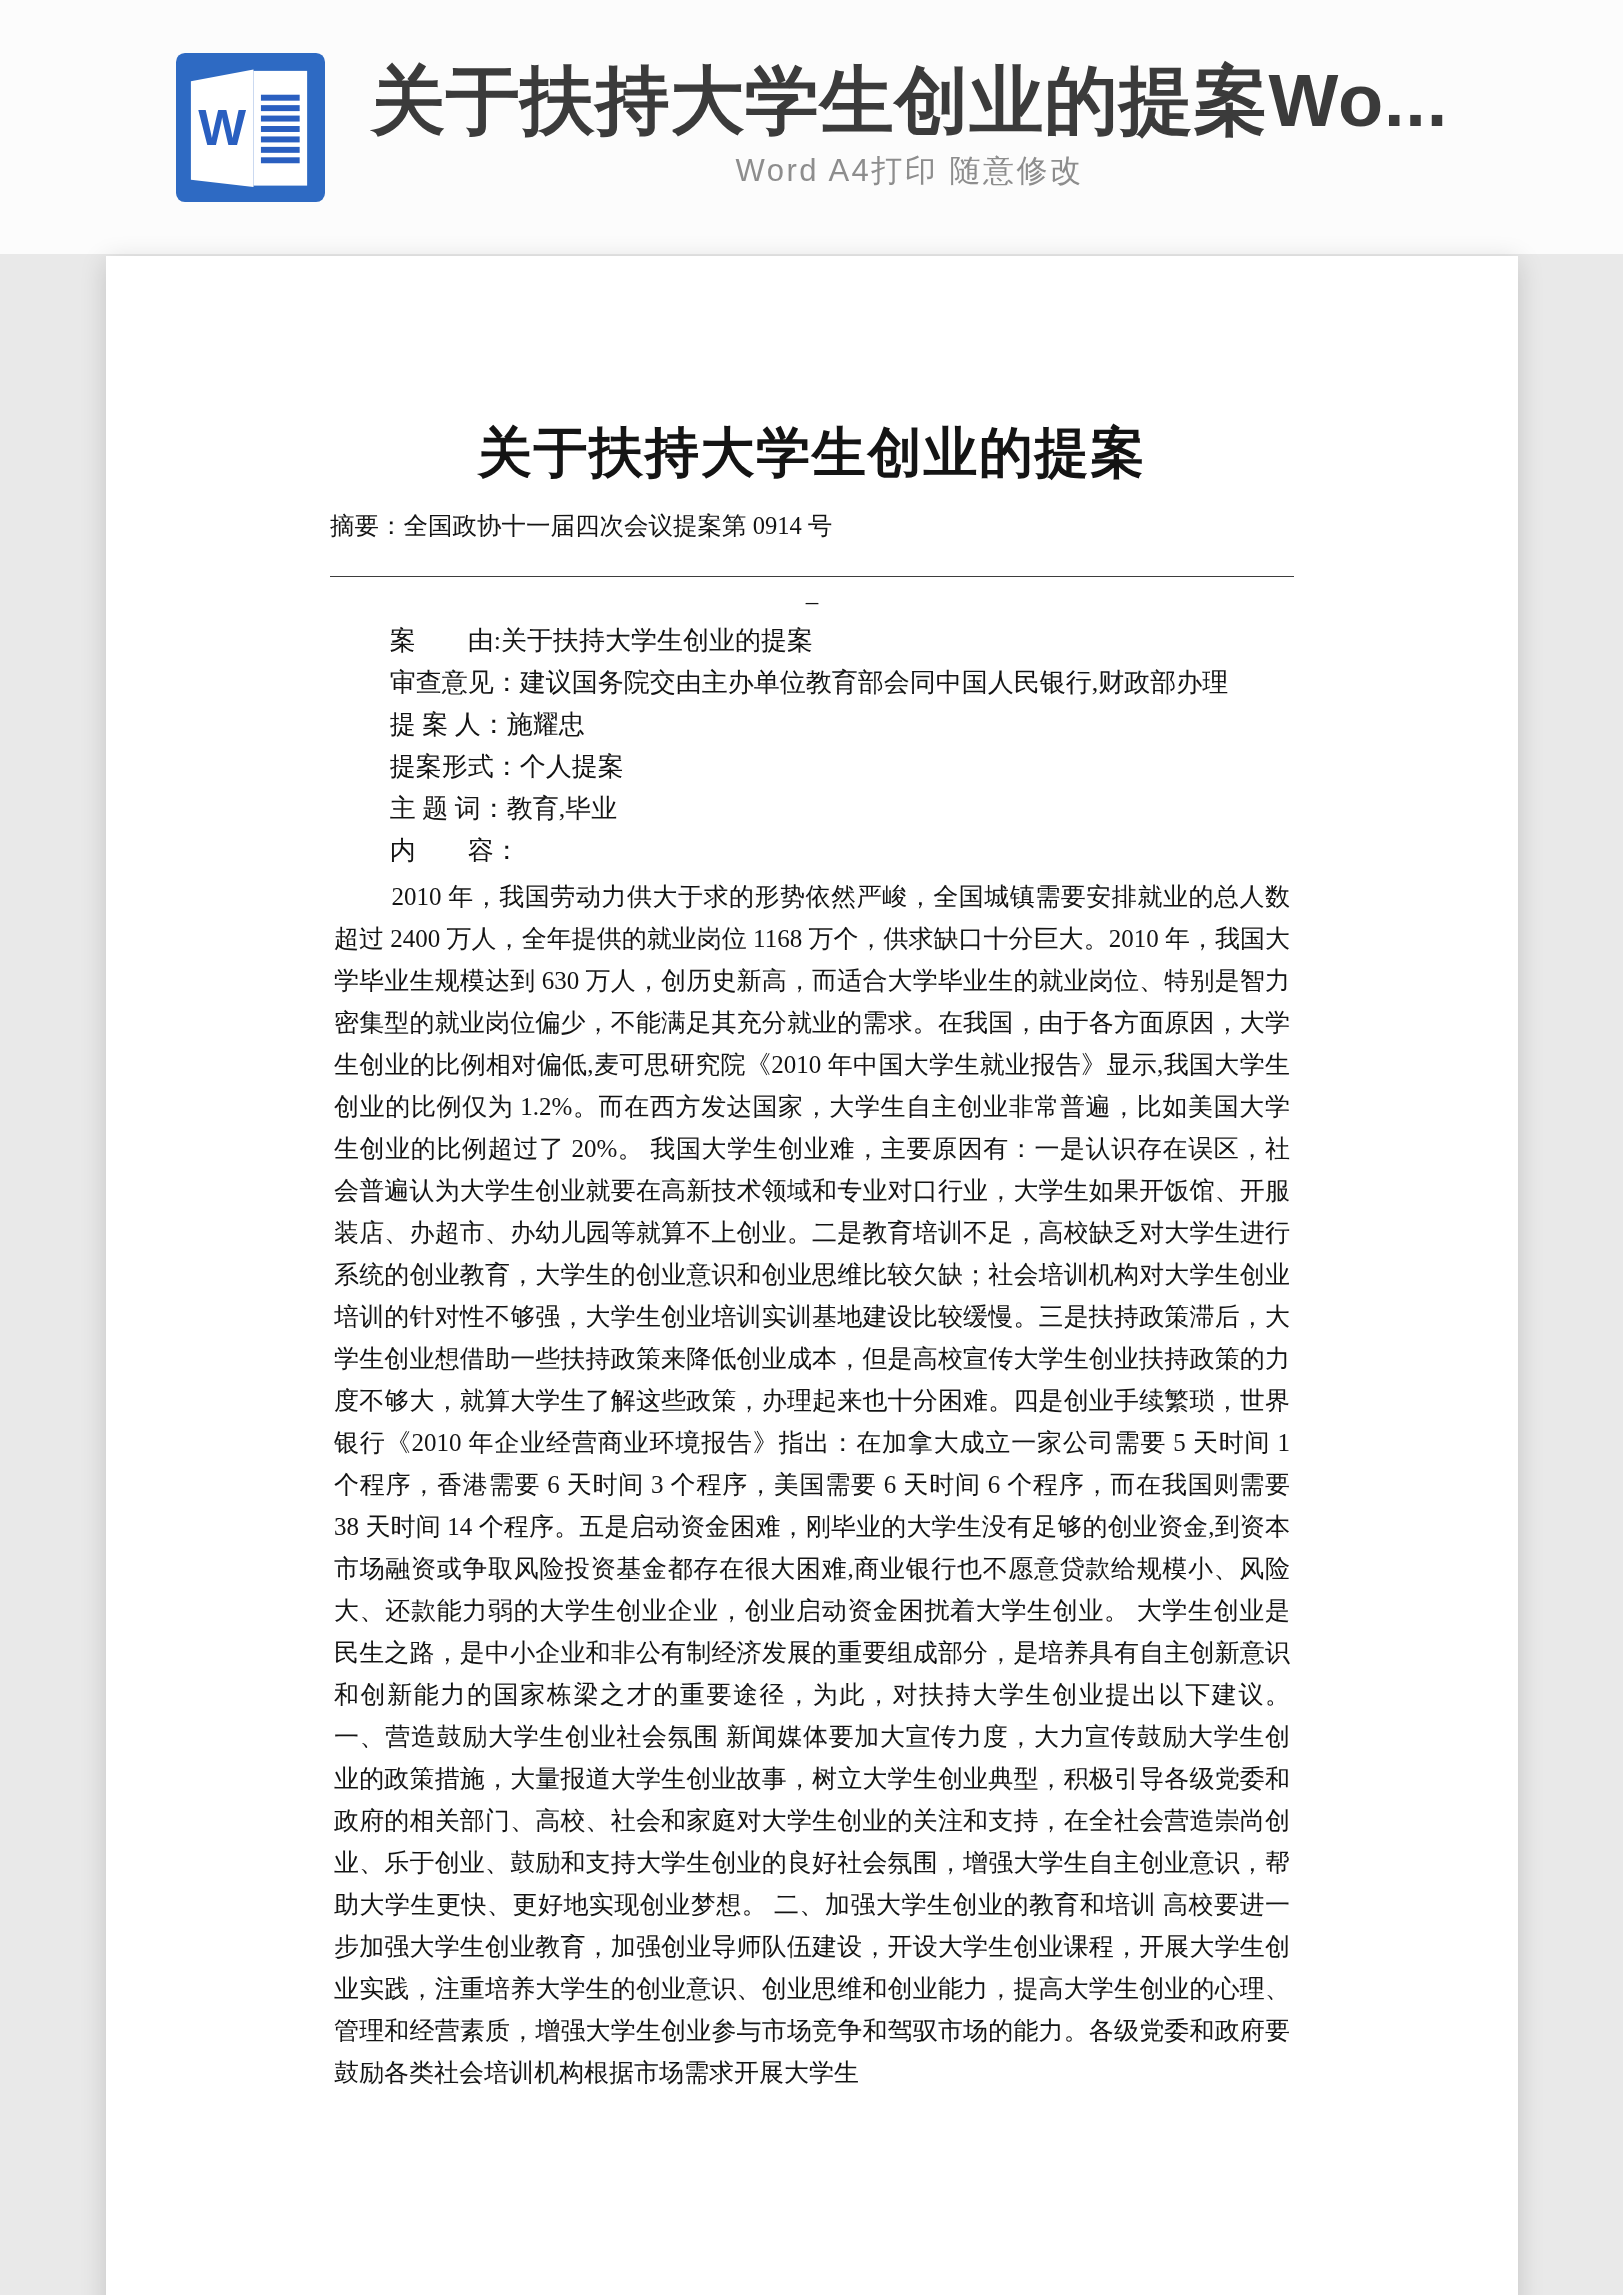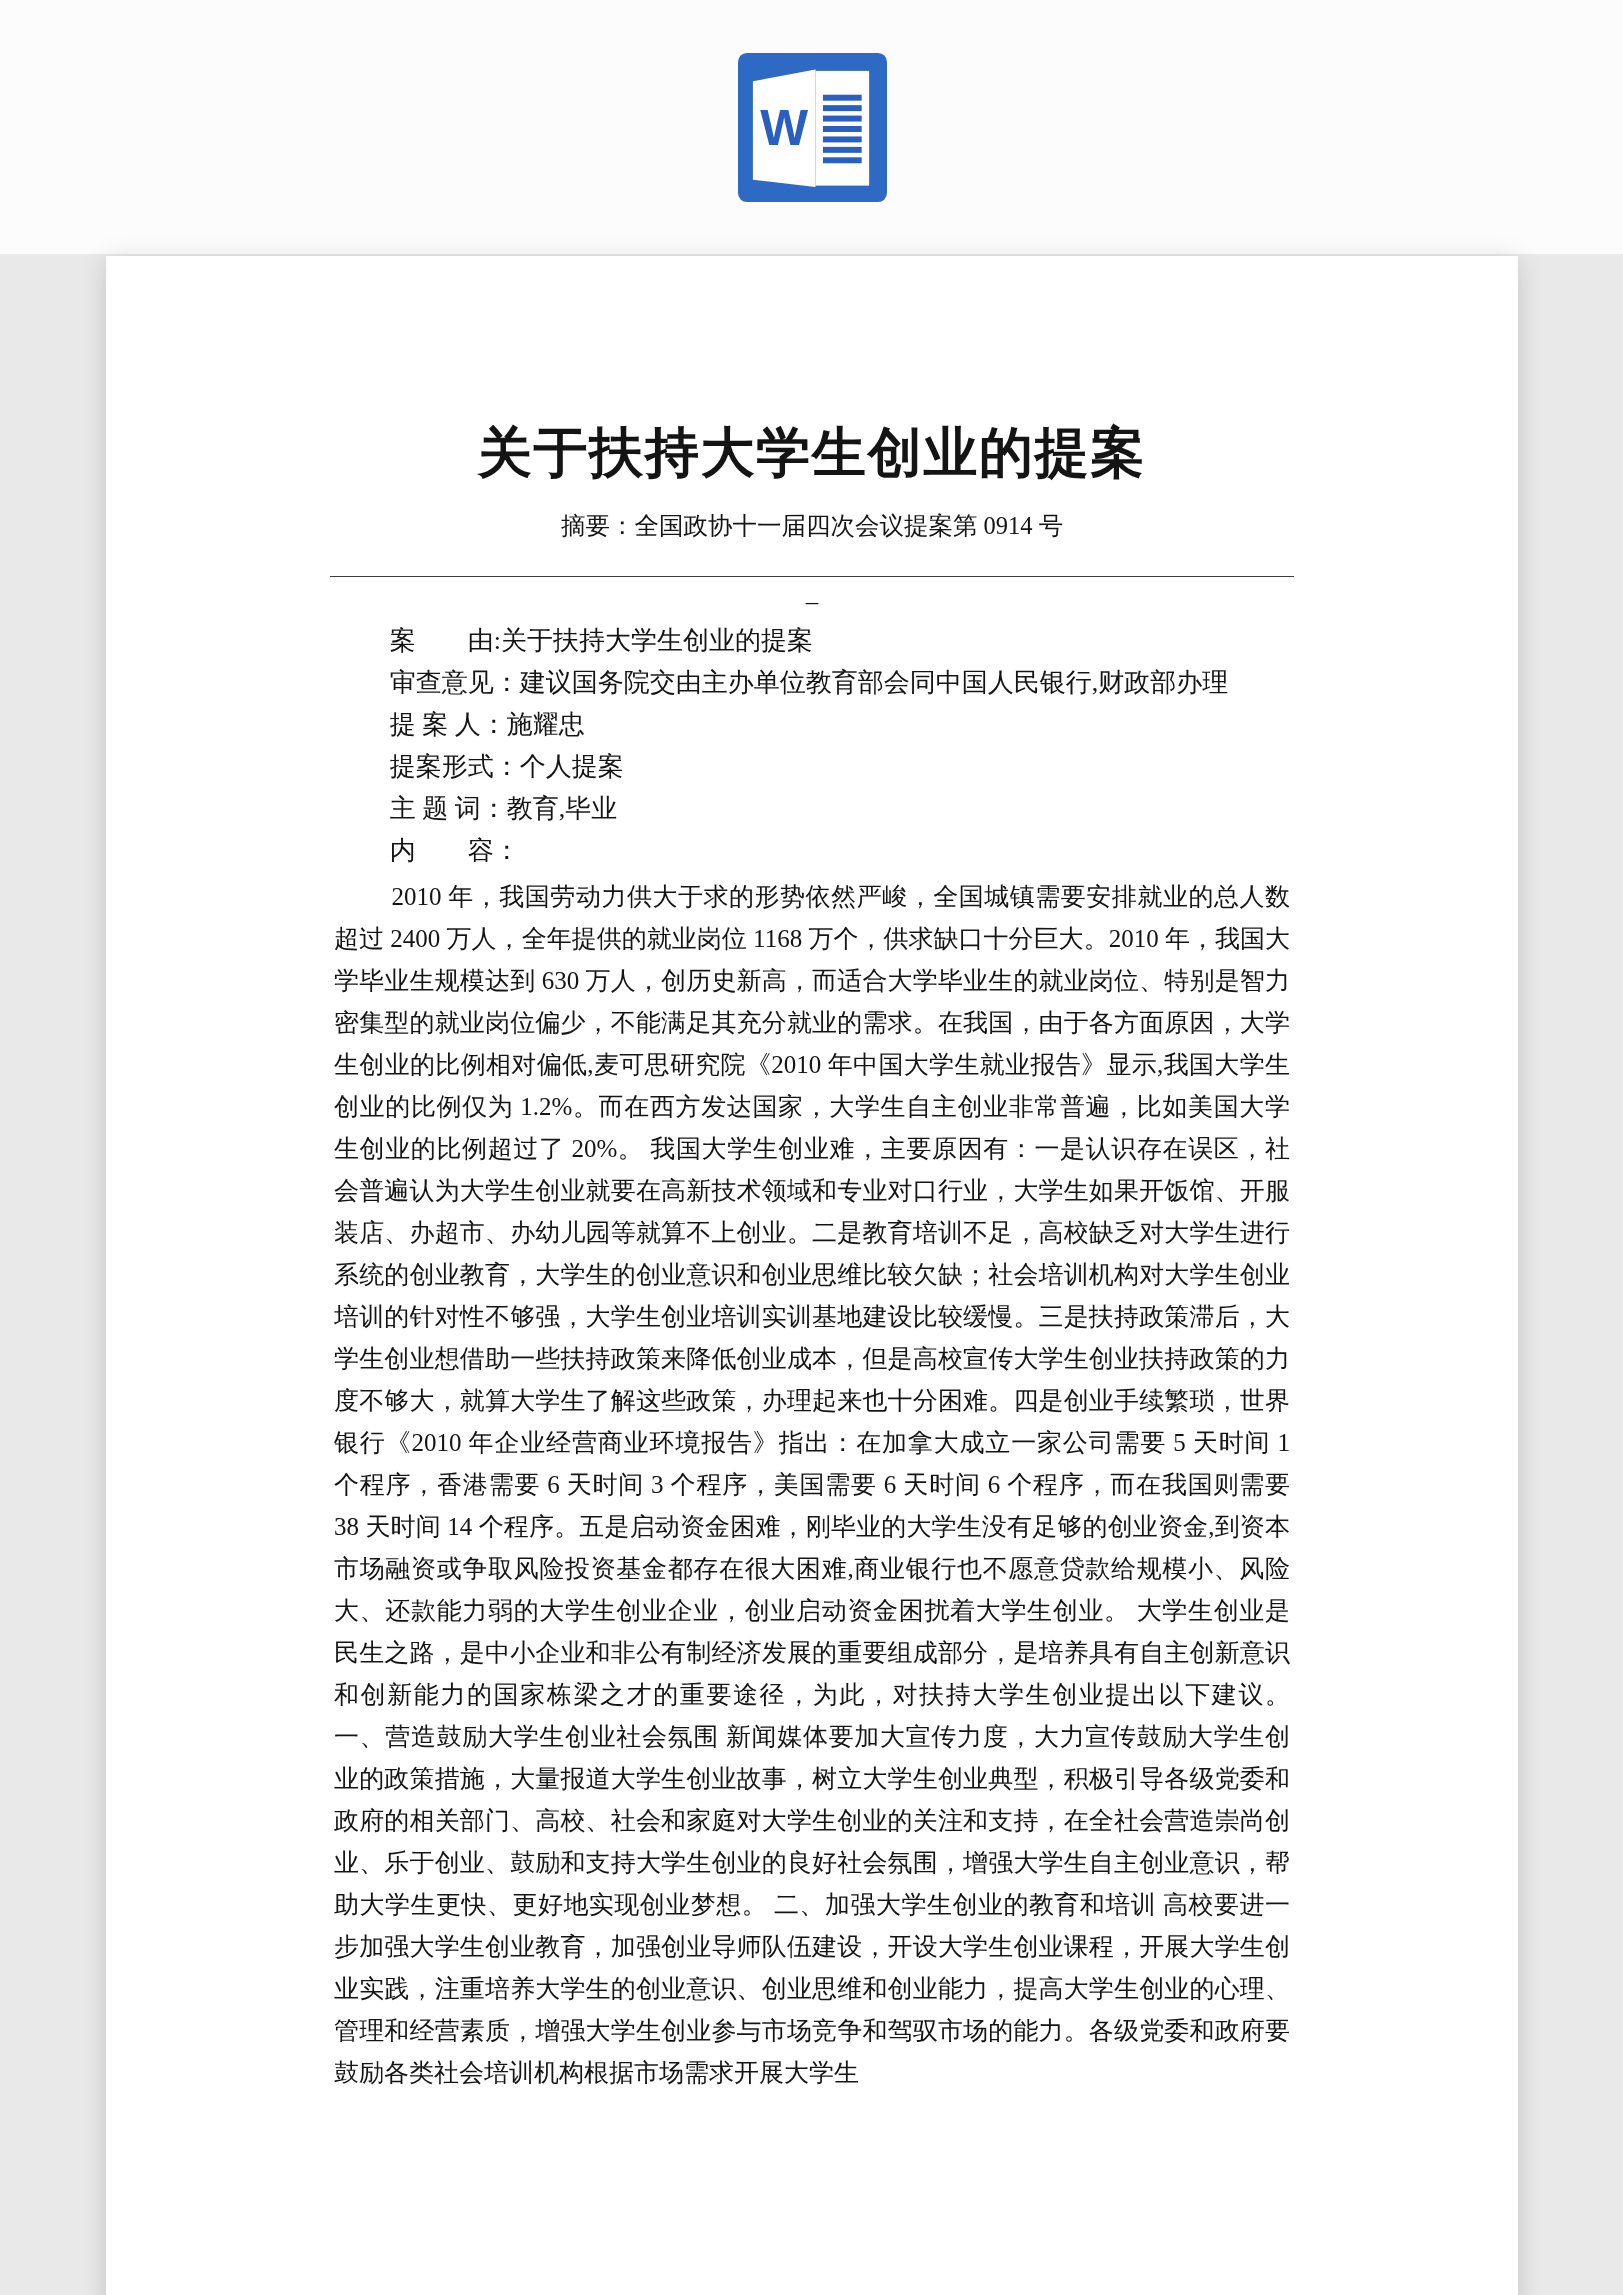--- a/index.html
+++ b/index.html
@@ -63,21 +63,20 @@
   }
   .doc-title {
     font-size: 54px;
     font-weight: 700;
     text-align: center;
     letter-spacing: 1.7px;
     margin: 0 0 18.6px 0;
   }
   .doc-abstract {
     font-size: 24.5px;
-    text-align: center;
     margin: 0 0 34px 0;
   }
   .doc-divider {
     height: 0;
     border-bottom: 1.7px solid #3d3d3d;
     margin: 0;
   }
   .doc-dash {
     text-align: center;
     font-size: 25px;
@@ -116,20 +115,24 @@
         <rect x="57" y="49" width="26" height="4"></rect>
         <rect x="57" y="56" width="26" height="4"></rect>
         <rect x="57" y="63" width="26" height="4"></rect>
         <rect x="57" y="70" width="26" height="4"></rect>
       </g>
 
       <polygon points="10,19 52,11 52,90 10,85" fill="#ffffff"></polygon>
       <text x="31" y="62" text-anchor="middle" font-family="Liberation Sans, DejaVu Sans, sans-serif" font-size="34" font-weight="700" fill="#2a5fc0">W</text>
     </svg>
 
+    <div class="header-text">
+      <h1 class="header-title">关于扶持大学生创业的提案Wo...</h1>
+      <div class="header-subtitle">Word A4打印 随意修改</div>
+    </div>
 
   </div>
 </div>
 
 <div class="canvas">
   <div class="page">
 
     <h2 class="doc-title">关于扶持大学生创业的提案</h2>
     <div class="doc-abstract">摘要：全国政协十一届四次会议提案第 0914 号</div>
 

